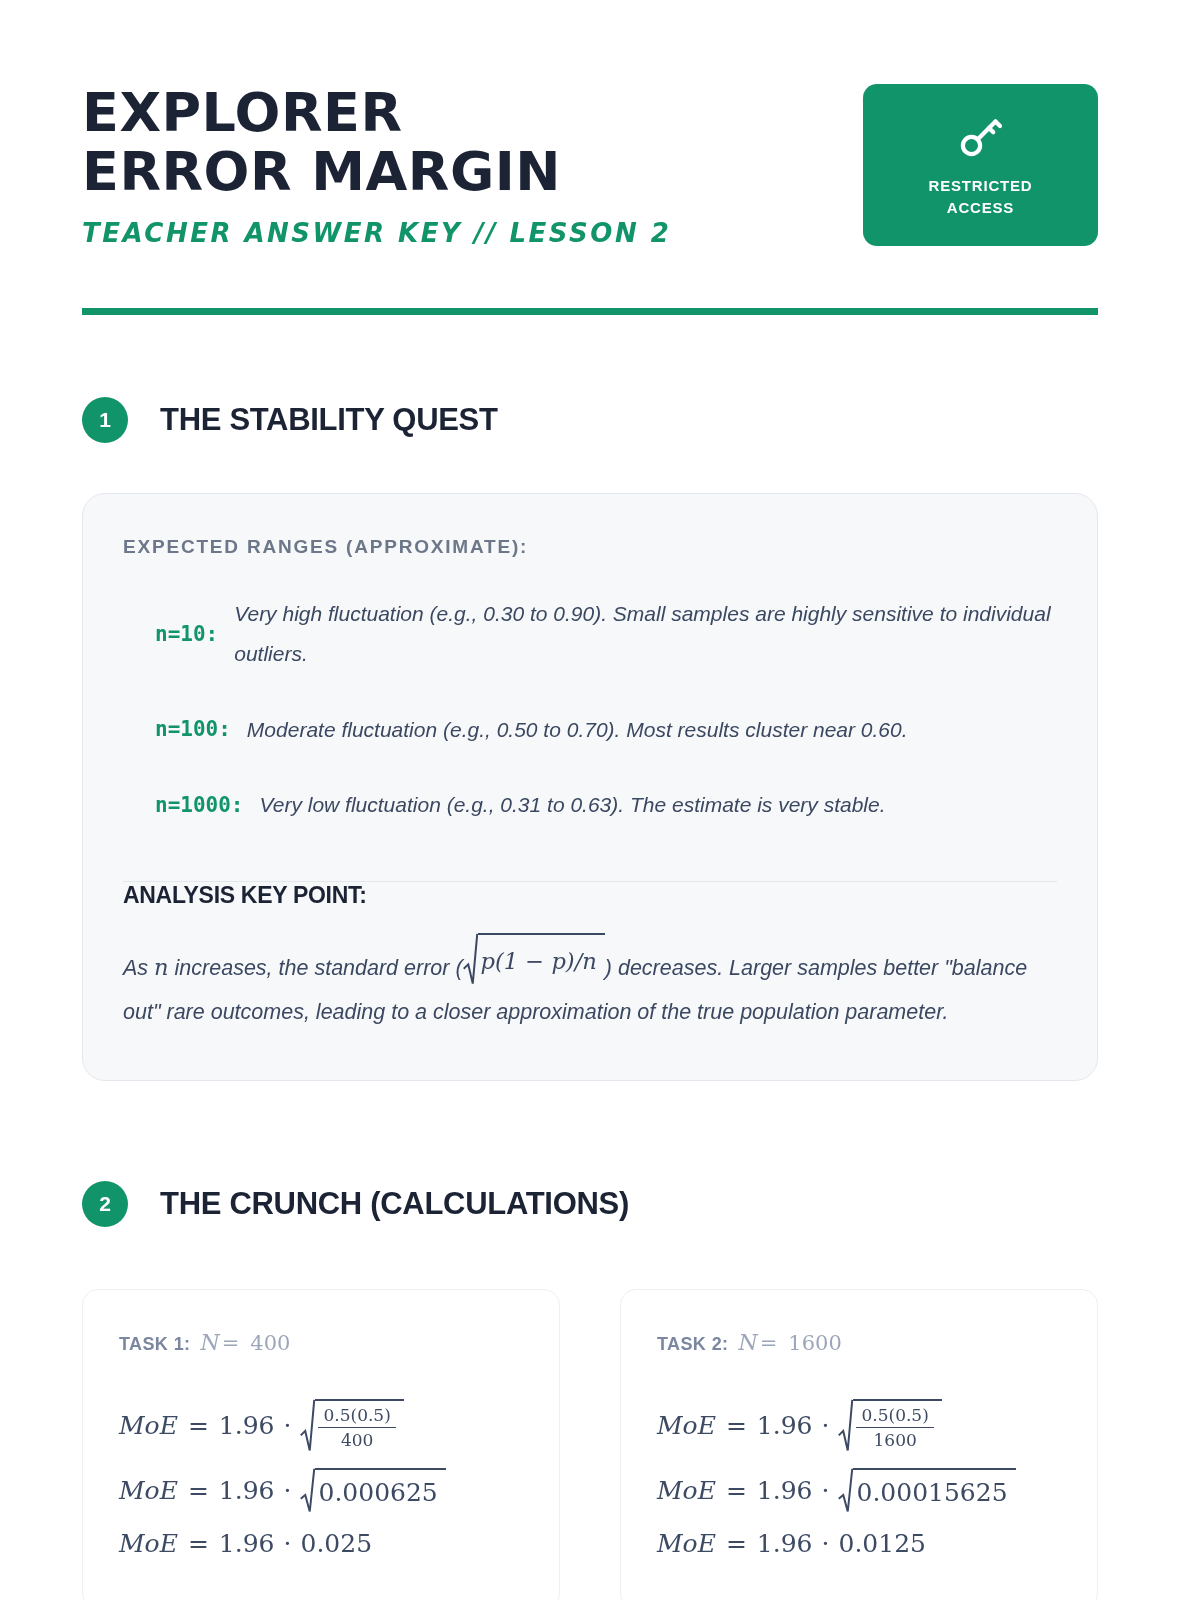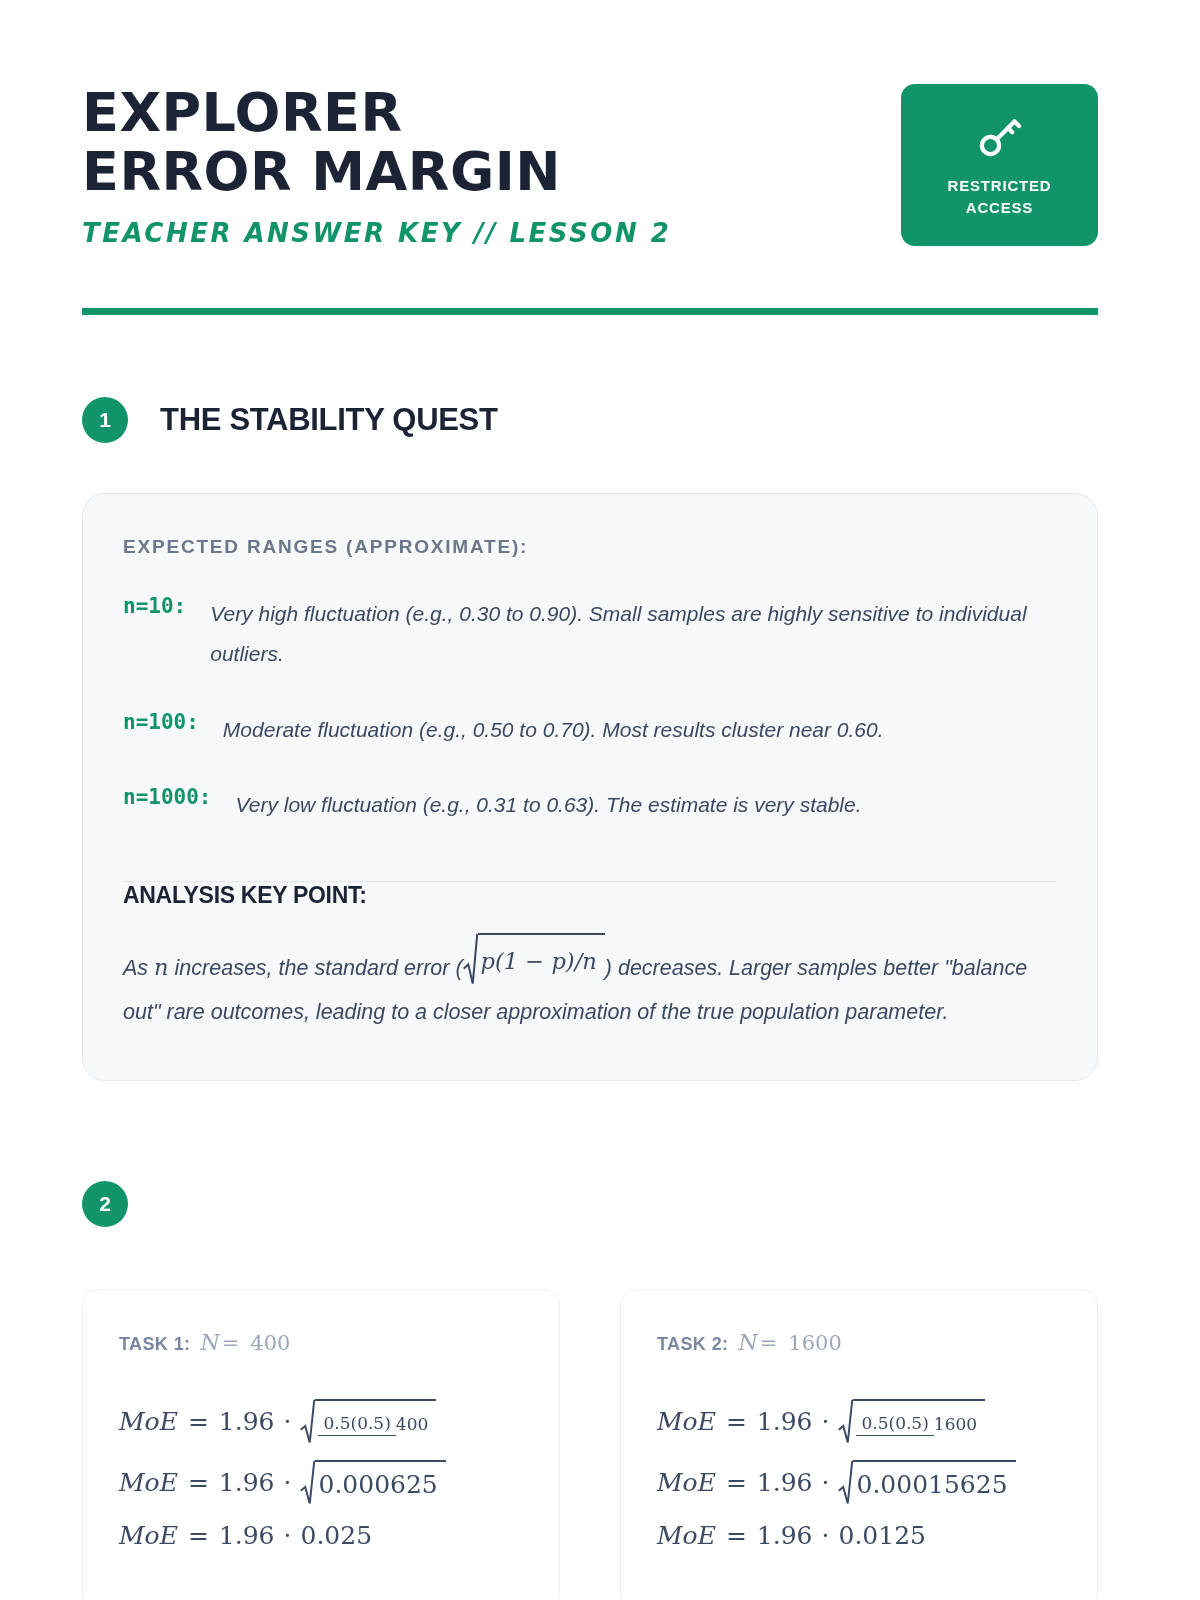--- a/index.html
+++ b/index.html
@@ -18,21 +18,21 @@
     font-weight:800; font-size:54px; line-height:1.09;
     letter-spacing:0.5px; color:var(--navy,#1b2335);
   }
   .page-subtitle {
     margin-top:16px;
     font-family:"DejaVu Sans", sans-serif;
     font-style:italic; font-weight:700; font-size:26px;
     letter-spacing:2.5px; color:var(--green,#12946a);
   }
   .badge {
-    width:197px; height:162px; flex:0 0 auto;
+    width:235px; height:162px; flex:0 0 auto;
     background:var(--green,#12946a); border-radius:14px;
     display:flex; flex-direction:column; align-items:center; justify-content:center;
     gap:14px; color:#ffffff;
   }
   .badge-text {
     font-weight:700; font-size:15px; letter-spacing:0.8px;
     line-height:1.45; text-align:center;
   }
   .rule { margin-top:60px; height:7px; background:var(--green,#12946a); }
 
@@ -56,21 +56,21 @@
     margin-top:50px;
     background:var(--card_bg,#f7f8fa);
     border:1px solid var(--card_border,#e4e8ee);
     border-radius:23px;
     padding:42px 40px 46px 40px;
   }
   .ranges-label {
     font-weight:700; font-size:19px; letter-spacing:1.8px;
     color:var(--muted,#6c7789);
   }
-  .range-row { display:flex; gap:24px; margin-top:36px; align-items:flex-start; }
+  .range-row { display:flex; gap:16px; margin-top:36px; align-items:center;margin-left:32px; }
   .range-n {
     font-family:"DejaVu Sans Mono", monospace;
     font-weight:700; font-size:21px; color:var(--green,#12946a);
     flex:0 0 auto;
   }
   .range-text {
     font-style:italic; font-size:21px; line-height:1.9;
     color:var(--slate,#3b4861);
   }
   .card-divider { border:none; border-top:1px solid var(--divider,#e3e7ed); margin-top:56px; }
@@ -90,21 +90,21 @@
   
   .sqrt { display:inline-flex; align-items:stretch; vertical-align:-0.42em; }
   .analysis-text .sqrt { vertical-align:-0.5em; }
   .sqrt svg { width:15px; display:block; height:auto; flex:0 0 auto; }
   .sqrt-body {
     border-top:2px solid currentColor;
     display:flex; align-items:center;
     padding:3px 8px 1px 3px;
   }
   .frac {
-    display:inline-flex; flex-direction:row; align-items:center;
+    display:inline-flex; flex-direction:column; align-items:center;
     font-size:17px; line-height:1.3; font-family:"DejaVu Serif", serif;
   }
   .frac .num { border-bottom:1.5px solid currentColor; padding:0 5px 1px 5px; }
   .frac .den { padding-top:1px; }
 
   
   .task-grid { margin-top:62px; display:grid; grid-template-columns:1fr 1fr; gap:60px; }
   .task-card {
     background:#ffffff;
     border:1.5px solid var(--task_border,#eceff4);
@@ -191,20 +191,21 @@
           </svg>
           <span class="sqrt-body">
             <span class="serif-var">p(1 − p)/n</span>
           </span>
         </span><span>) decreases. Larger samples better "balance out" rare outcomes, leading to a closer approximation of the true population parameter.</span>
     </div>
   </div>
 
   <div class="section-head s2">
     <div class="section-num">2</div>
+    <div class="section-title">THE CRUNCH (CALCULATIONS)</div>
   </div>
 
   <div class="task-grid">
 
     <div class="task-card">
       <div class="task-head">
         <span class="task-label">TASK 1:</span>
         <span class="task-nvar">N</span>
         <span class="task-neq">=</span>
         <span class="task-nval">400</span>

